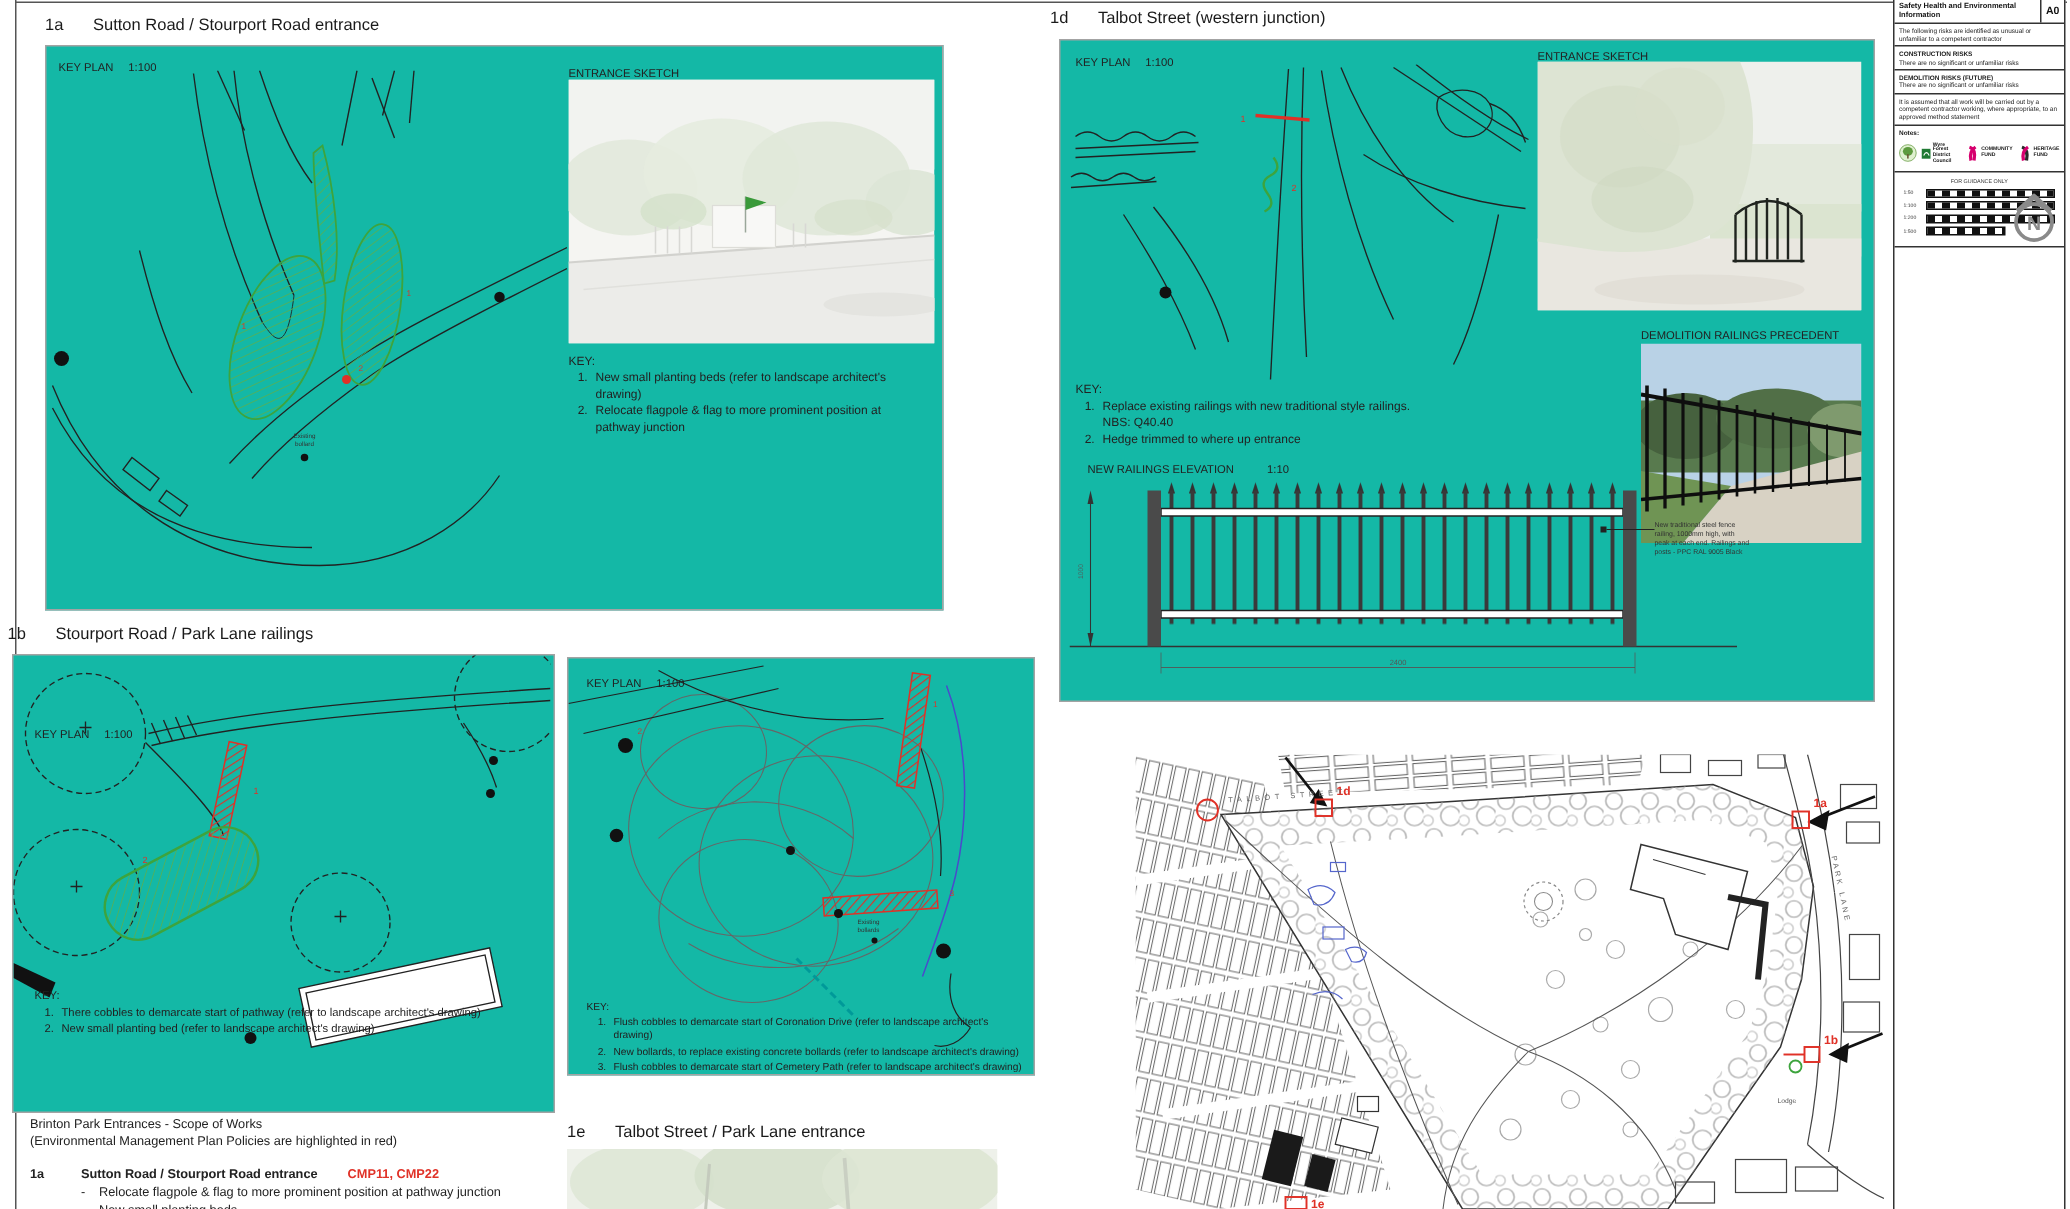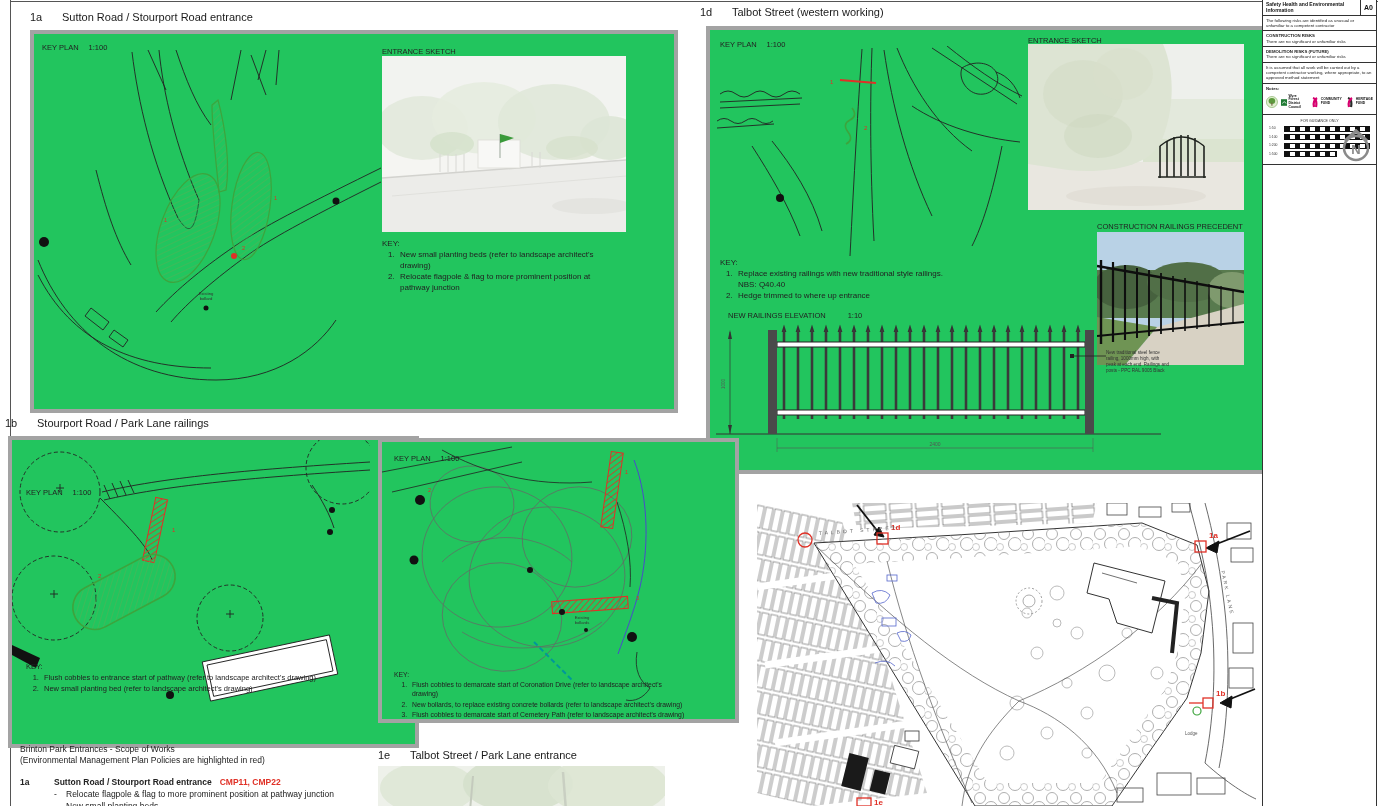--- a/index.html
+++ b/index.html
@@ -1,39 +1,39 @@
 <!DOCTYPE html>
 <html><head>
 <meta charset="utf-8">
 <style>
   html,body{margin:0;padding:0;background:#fff;}
   body{width:1380px;height:806px;overflow:hidden;font-family:"Liberation Sans",sans-serif;}
   #sheet{position:relative;width:1276px;height:806px;background:#fff;border-radius:25px;}
   svg text{font-family:"Liberation Sans",sans-serif;}
   .edge{position:absolute;background:#555;}
-  .pbox{position:absolute;border:4px solid #a3a3a3;background:#22c55e;padding-left:43px;}
+  .pbox{position:absolute;border:1px solid #a3a3a3;background:#14b8a6;}
   .ptitle{position:absolute;display:flex;font-size:11px;color:#1a1a1a;}
   .pref{width:32px;flex:none;}
   .kp{position:absolute;font-size:7.5px;color:#222;display:flex;gap:10px;white-space:nowrap;}
   .slabel{position:absolute;font-size:7.5px;color:#222;white-space:nowrap;}
   .keyblock{position:absolute;color:#222;}
   .fs8{font-size:8px;line-height:1.3;}
   .fs75{font-size:7.5px;line-height:1.3;}
   .fs68{font-size:6.8px;line-height:1.35;}
   .keylist{margin:1px 0 0 0;padding-left:15px;}
   .keylist li{margin:0 0 1px 0;padding-left:3px;}
   .plansvg,.photo{position:absolute;display:block;}
   .red{color:#e03127;}
   .elev-label{position:absolute;font-size:7.5px;color:#222;display:flex;gap:22px;}
   .elev-note{position:absolute;font-size:4.6px;line-height:1.3;color:#333;width:64px;}
   .scope{position:absolute;font-size:8.5px;color:#222;line-height:1.35;width:350px;}
   .scope-h{}
   .scope-item{display:flex;font-weight:bold;margin-top:10px;}
   .scope-item .pref{width:34px;}
-  .scope-item .pol{margin-left:8px;font-weight:bold;}
+  .scope-item .pol{margin-left:20px;font-weight:bold;}
   .dash{margin:1px 0 0 34px;padding:0;}
   .dash li{list-style:none;position:relative;padding-left:12px;}
   .dash li:before{content:"-";position:absolute;left:0;}
   
   .tb{position:absolute;left:1262px;top:0;width:115px;height:806px;border-left:1px solid #333;border-right:1px solid #333;background:#fff;box-sizing:border-box;}
   .tb-head{display:flex;border-bottom:1px solid #333;}
   .tb-title{flex:1;font-size:5px;font-weight:bold;color:#111;padding:2px 2px 1px 3px;line-height:1.15;}
   .tb-a0{width:15px;border-left:1px solid #333;font-size:7px;font-weight:bold;display:flex;align-items:center;justify-content:center;color:#111;}
   .tb-sec{border-bottom:1px solid #333;font-size:4.3px;color:#222;padding:2px 3px;line-height:1.25;}
   .tb-b{font-weight:bold;}
@@ -155,21 +155,21 @@
       <div>KEY:</div>
       <ol class="keylist">
         <li>New small planting beds (refer to landscape architect's drawing)</li>
         <li>Relocate flagpole &amp; flag to more prominent position at pathway junction</li>
       </ol>
     </div>
   </div>
 
   <div class="ptitle" style="left:700px;top:6px">
     <span class="pref">1d</span>
-    <span>Talbot Street (western working)</span>
+    <span>Talbot Street (western junction)</span>
   </div>
   <div class="pbox" style="left:706px;top:26px;width:542px;height:440px">
     <div class="kp" style="left:10px;top:10px">
       <span>KEY PLAN</span>
       <span>1:100</span>
     </div>
     <svg class="plansvg" style="left:2px;top:16px" width="315" height="225" viewBox="0 0 315 225">
       <g fill="none" stroke="#222" stroke-width="0.9">
         <path d="M8,48 q8,-6 16,0 q8,6 16,0 q8,-6 16,0 q8,6 16,0 q8,-6 16,0"></path>
         <path d="M8,56 L90,52"></path>
@@ -211,21 +211,21 @@
         <line x1="176" y1="102" x2="176" y2="134"></line>
         <line x1="139" y1="97" x2="139" y2="133"></line>
         <line x1="146" y1="93" x2="146" y2="133"></line>
         <line x1="153" y1="91" x2="153" y2="132"></line>
         <line x1="160" y1="91" x2="160" y2="132"></line>
         <line x1="167" y1="94" x2="167" y2="132"></line>
         <line x1="130" y1="133" x2="178" y2="133"></line>
       </g>
       <ellipse cx="108" cy="152" rx="70" ry="10" fill="#e2dfd7"></ellipse>
     </svg>
-    <div class="slabel" style="left:387px;top:192px">CONSTRUCTION RAILINGS PRECEDENT</div>
+    <div class="slabel" style="left:387px;top:192px">DEMOLITION RAILINGS PRECEDENT</div>
     <svg class="photo" style="left:387px;top:202px" width="147" height="133" viewBox="0 0 147 133">
       <rect width="147" height="133" fill="#b9d2e6"></rect>
       <rect y="38" width="147" height="48" fill="#587a4e"></rect>
       <ellipse cx="30" cy="55" rx="34" ry="22" fill="#46613e"></ellipse>
       <ellipse cx="90" cy="50" rx="40" ry="20" fill="#516f47"></ellipse>
       <ellipse cx="135" cy="58" rx="24" ry="18" fill="#7f9a6e"></ellipse>
       <polygon points="60,95 147,72 147,133 28,133" fill="#d8d2c4"></polygon>
       <polygon points="0,85 60,95 28,133 0,133" fill="#6f9454"></polygon>
       <g stroke="#0e0e0e" fill="#0e0e0e">
         <line x1="0" y1="34" x2="147" y2="60" stroke-width="2.6"></line>
@@ -311,21 +311,21 @@
       <circle cx="320" cy="70" r="3" fill="#111"></circle>
       <circle cx="318" cy="92" r="3" fill="#111"></circle>
       <circle cx="158" cy="255" r="4" fill="#111"></circle>
       <polygon points="0,205 28,218 24,228 0,215" fill="#111"></polygon>
       <text x="160" y="92" font-size="6" fill="#e03127">1</text>
       <text x="86" y="138" font-size="6" fill="#e03127">2</text>
     </svg>
     <div class="keyblock fs75" style="left:14px;top:222px;width:340px">
       <div>KEY:</div>
       <ol class="keylist">
-        <li>Flush cobbles to entrance start of pathway (refer to landscape architect's drawing)</li>
+        <li>There cobbles to demarcate start of pathway (refer to landscape architect's drawing)</li>
         <li>New small planting bed (refer to landscape architect's drawing)</li>
       </ol>
     </div>
   </div>
 
   <div class="ptitle" style="left:378px;top:440px">
     <span class="pref">1c</span>
     <span>Talbot Street / Park Lane entrance</span>
   </div>
   <div class="pbox" style="left:378px;top:438px;width:310px;height:277px">

